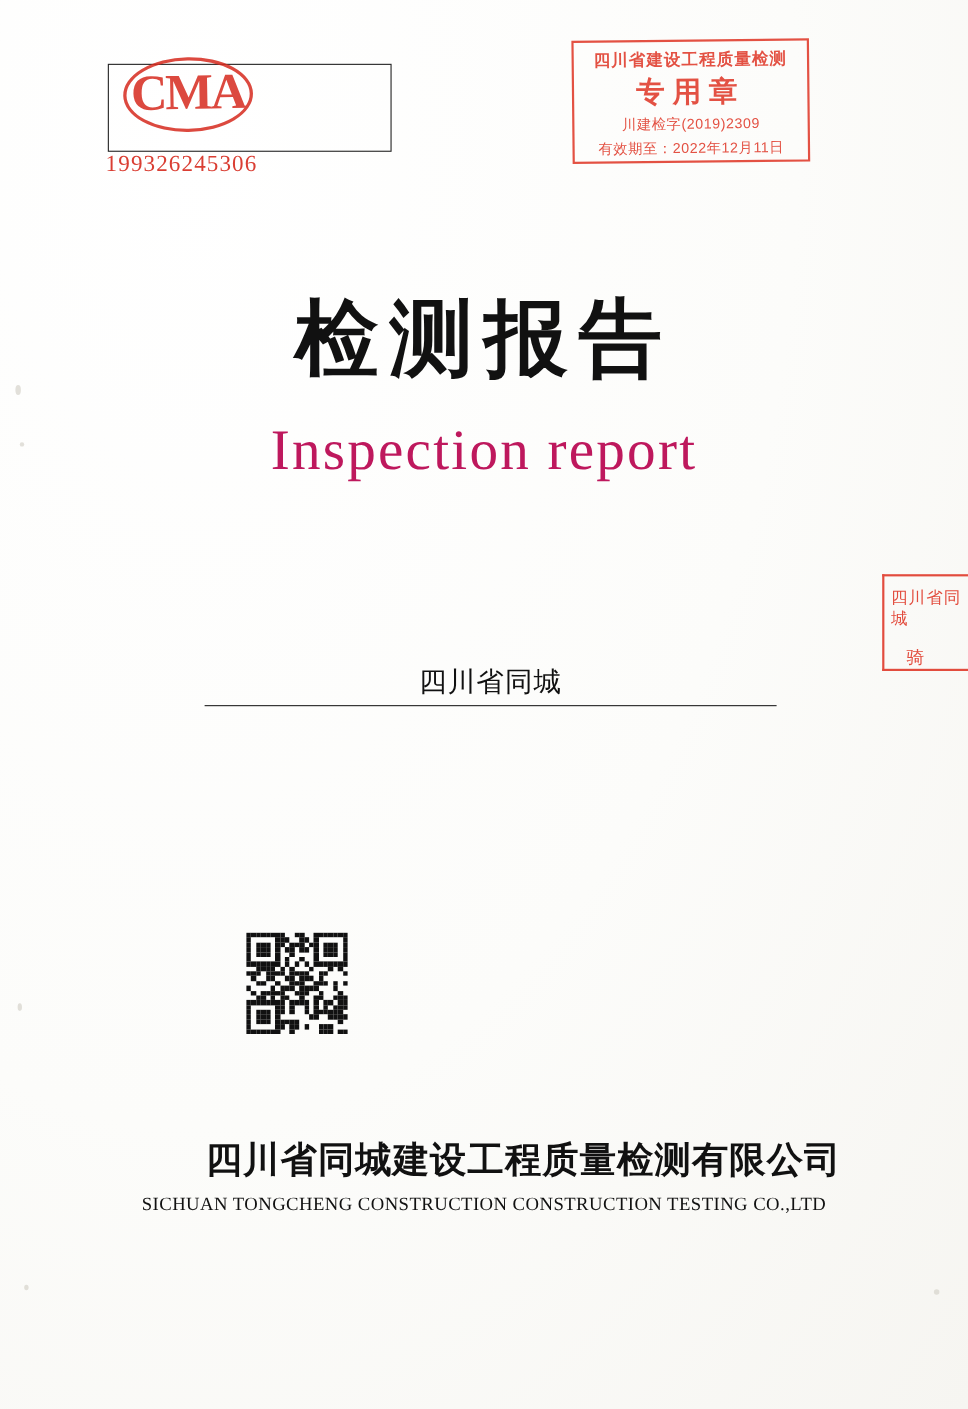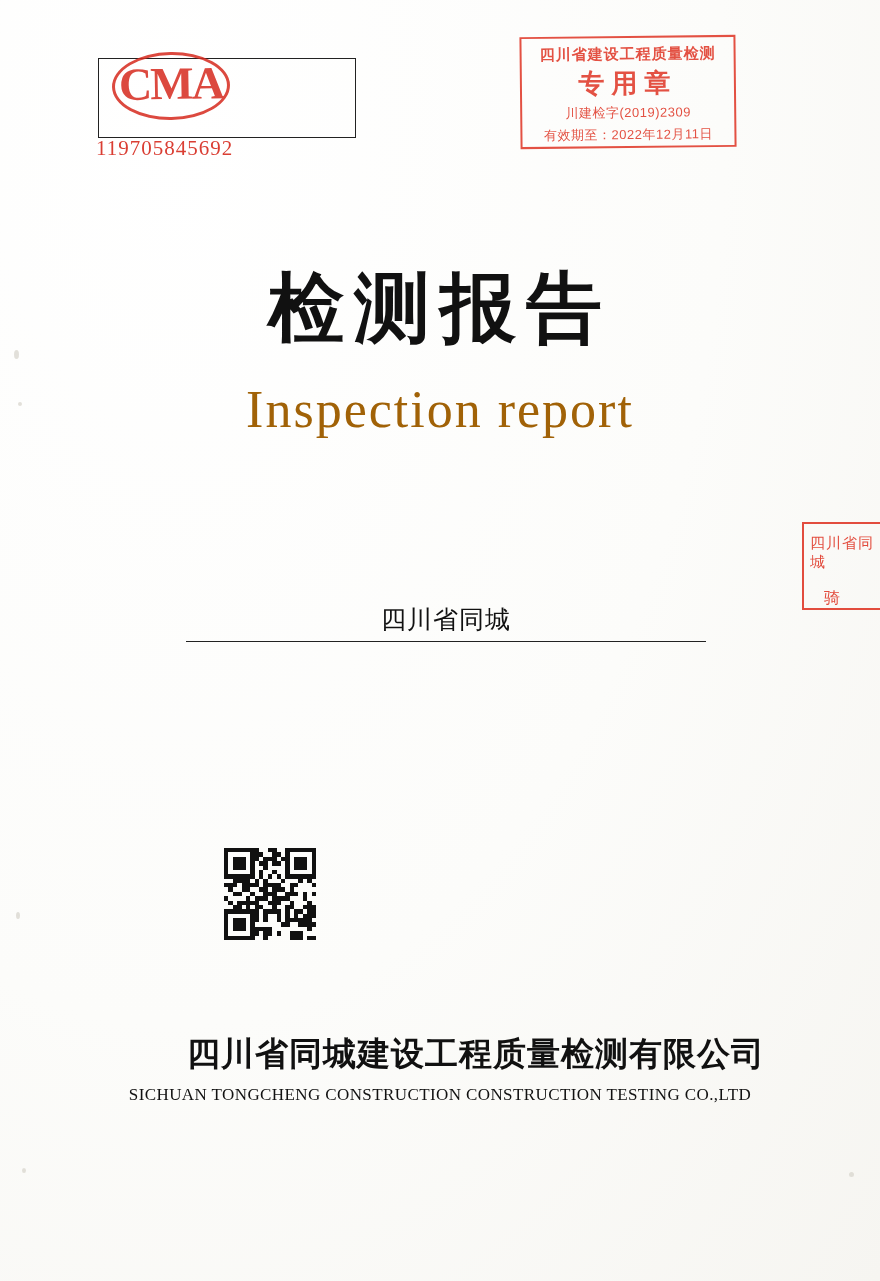--- a/index.html
+++ b/index.html
@@ -144,21 +144,21 @@
   }
   .title-en {
     position: absolute;
     top: 380px;
     left: 0;
     width: 880px;
     text-align: center;
     font-family: "Liberation Serif", serif;
     font-size: 52px;
     letter-spacing: 2px;
-    color: #a16207;
+    color: #be185d;
   }
 
   
   .fields {
     position: absolute;
     left: 186px;
     top: 598px;
     width: 520px;
   }
   .field-row {
@@ -238,21 +238,21 @@
 <div class="speck" style="left:14px;  top:350px; width:5px;  height:9px;"></div>
 <div class="speck" style="left:18px;  top:402px; width:4px;  height:4px;"></div>
 <div class="speck" style="left:16px;  top:912px; width:4px;  height:7px;"></div>
 <div class="speck" style="left:22px;  top:1168px; width:4px; height:5px;"></div>
 <div class="speck" style="left:849px; top:1172px; width:5px; height:5px;"></div>
 
 <div class="num-box">
 </div>
 
 <div class="cma">CMA</div>
-<div class="cma-code">119705845692</div>
+<div class="cma-code">199326245306</div>
 
 <div class="stamp">
   <div class="l1">四川省建设工程质量检测</div>
   <div class="l2">专用章</div>
   <div class="l3">川建检字(2019)2309</div>
   <div class="l4">有效期至：2022年12月11日</div>
 </div>
 
 <div class="seam">
   <div class="s1">四川省同城</div>

